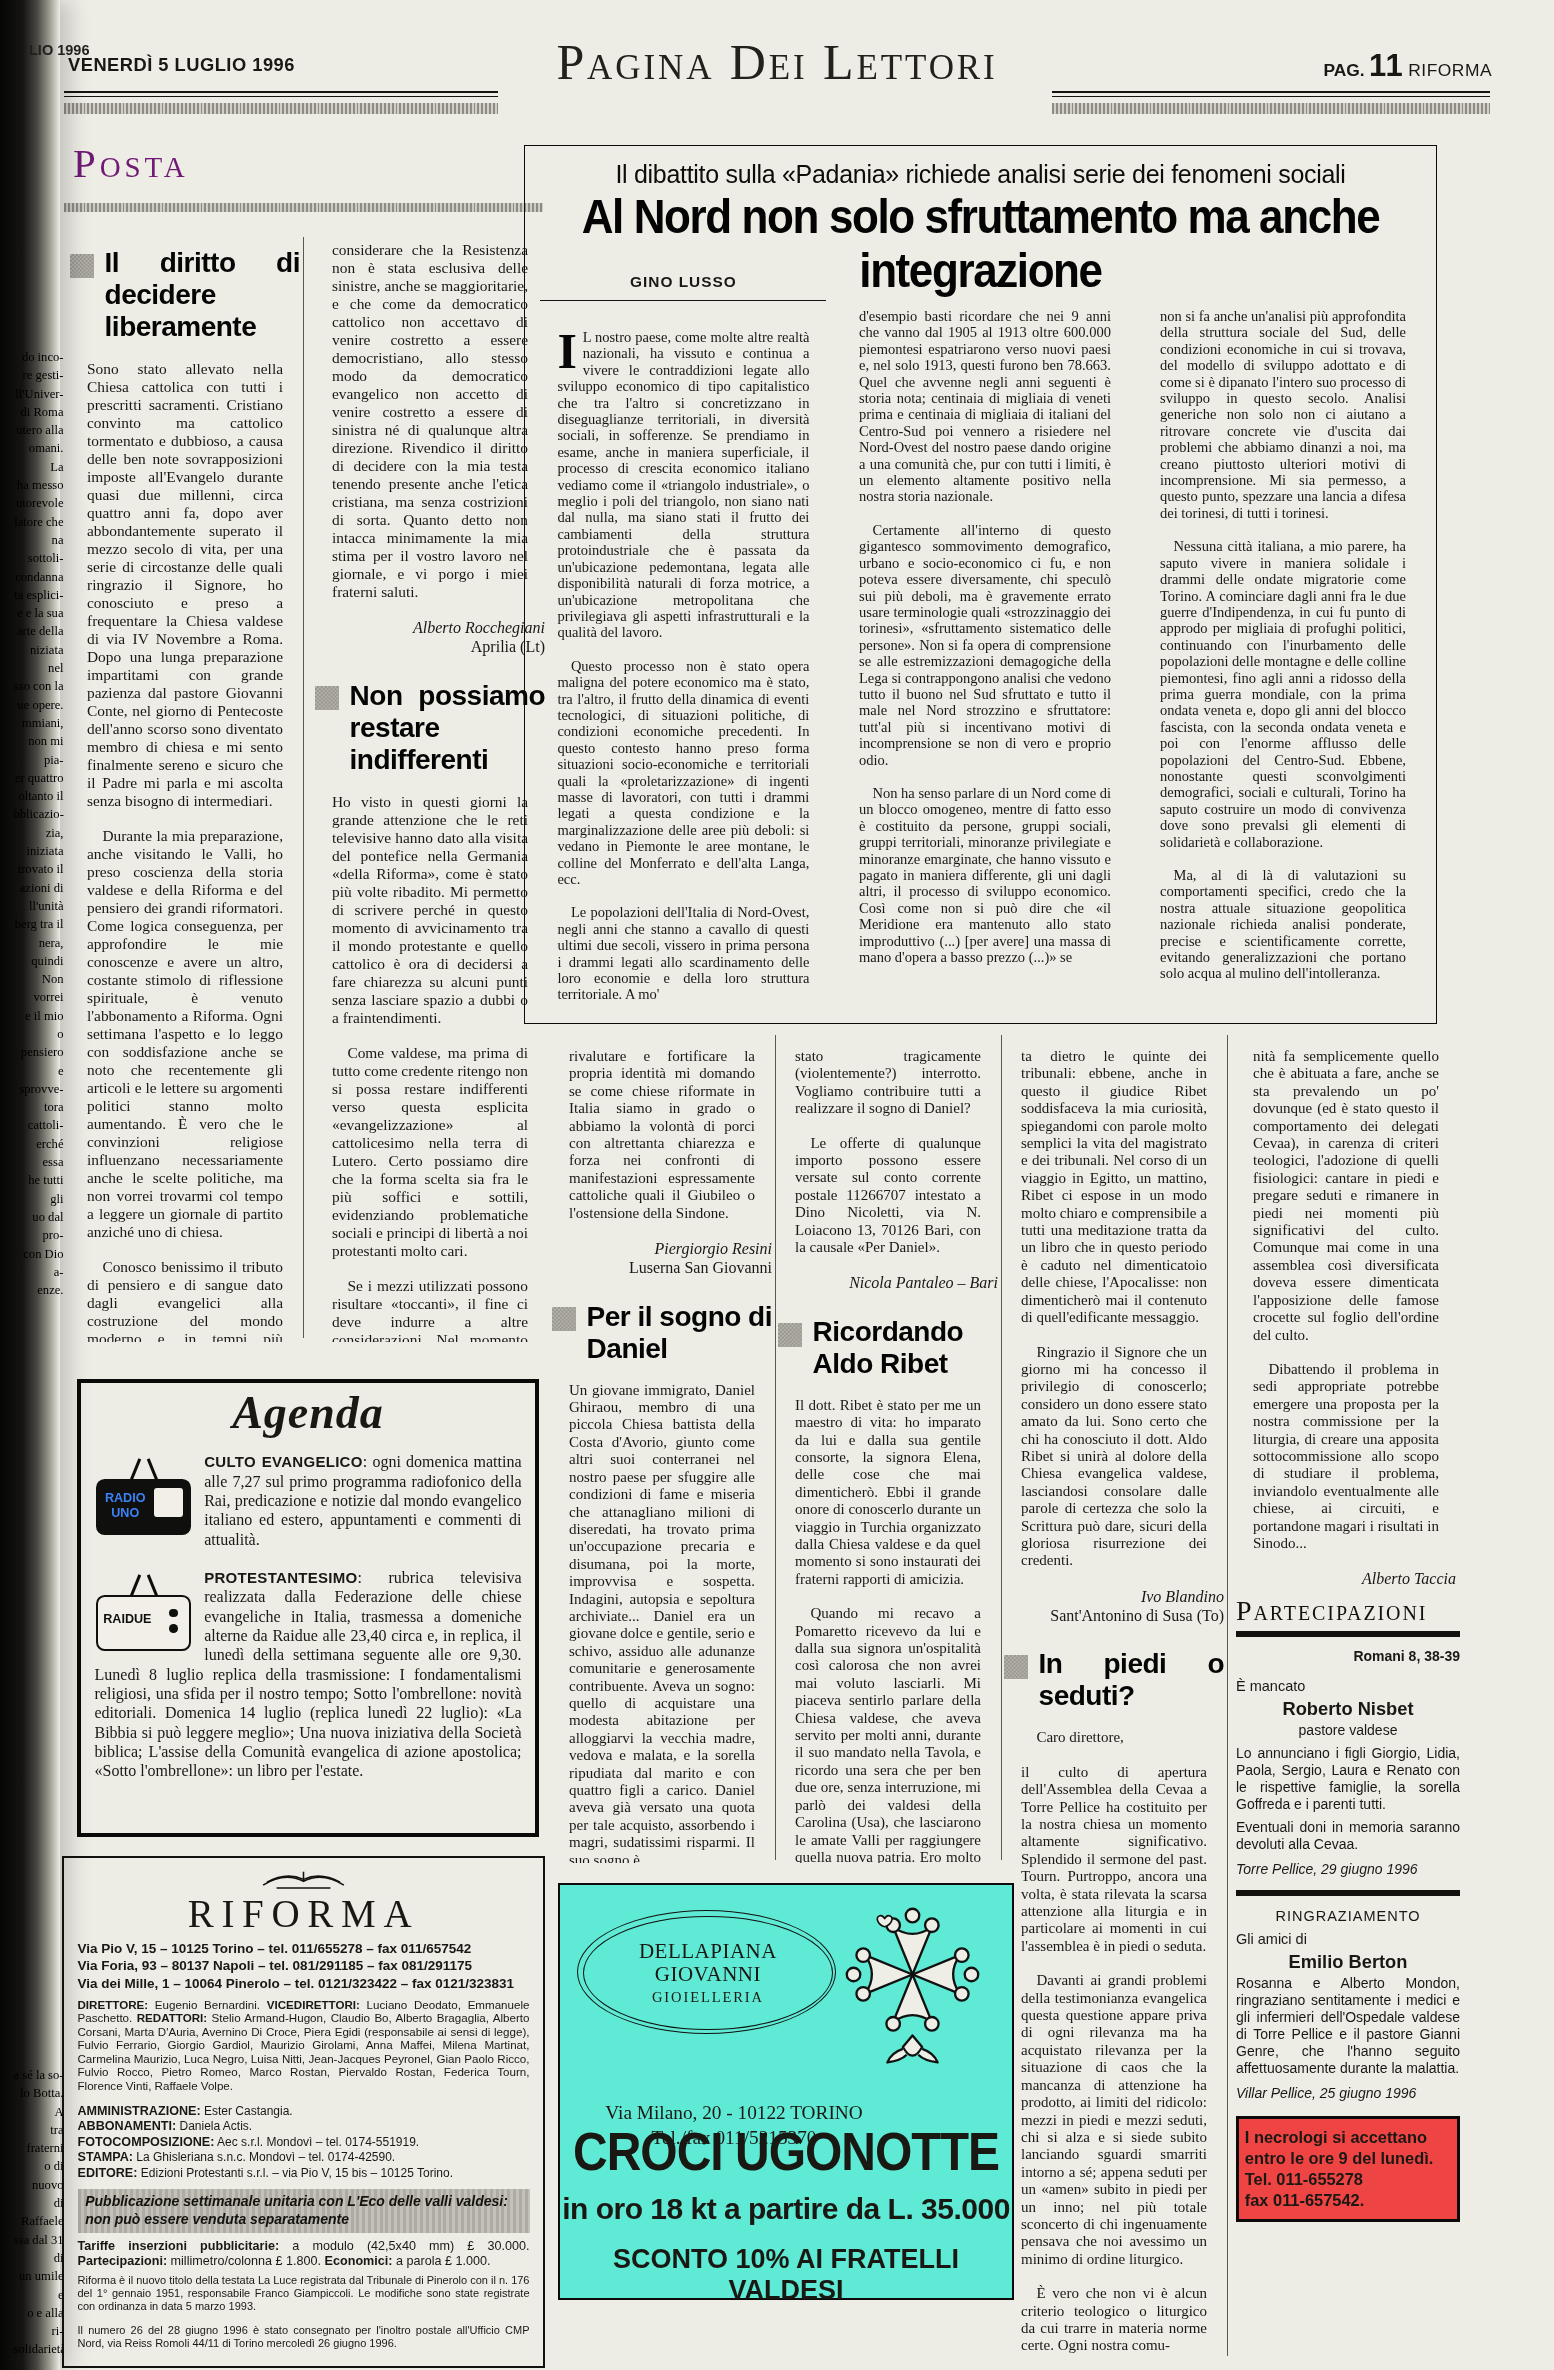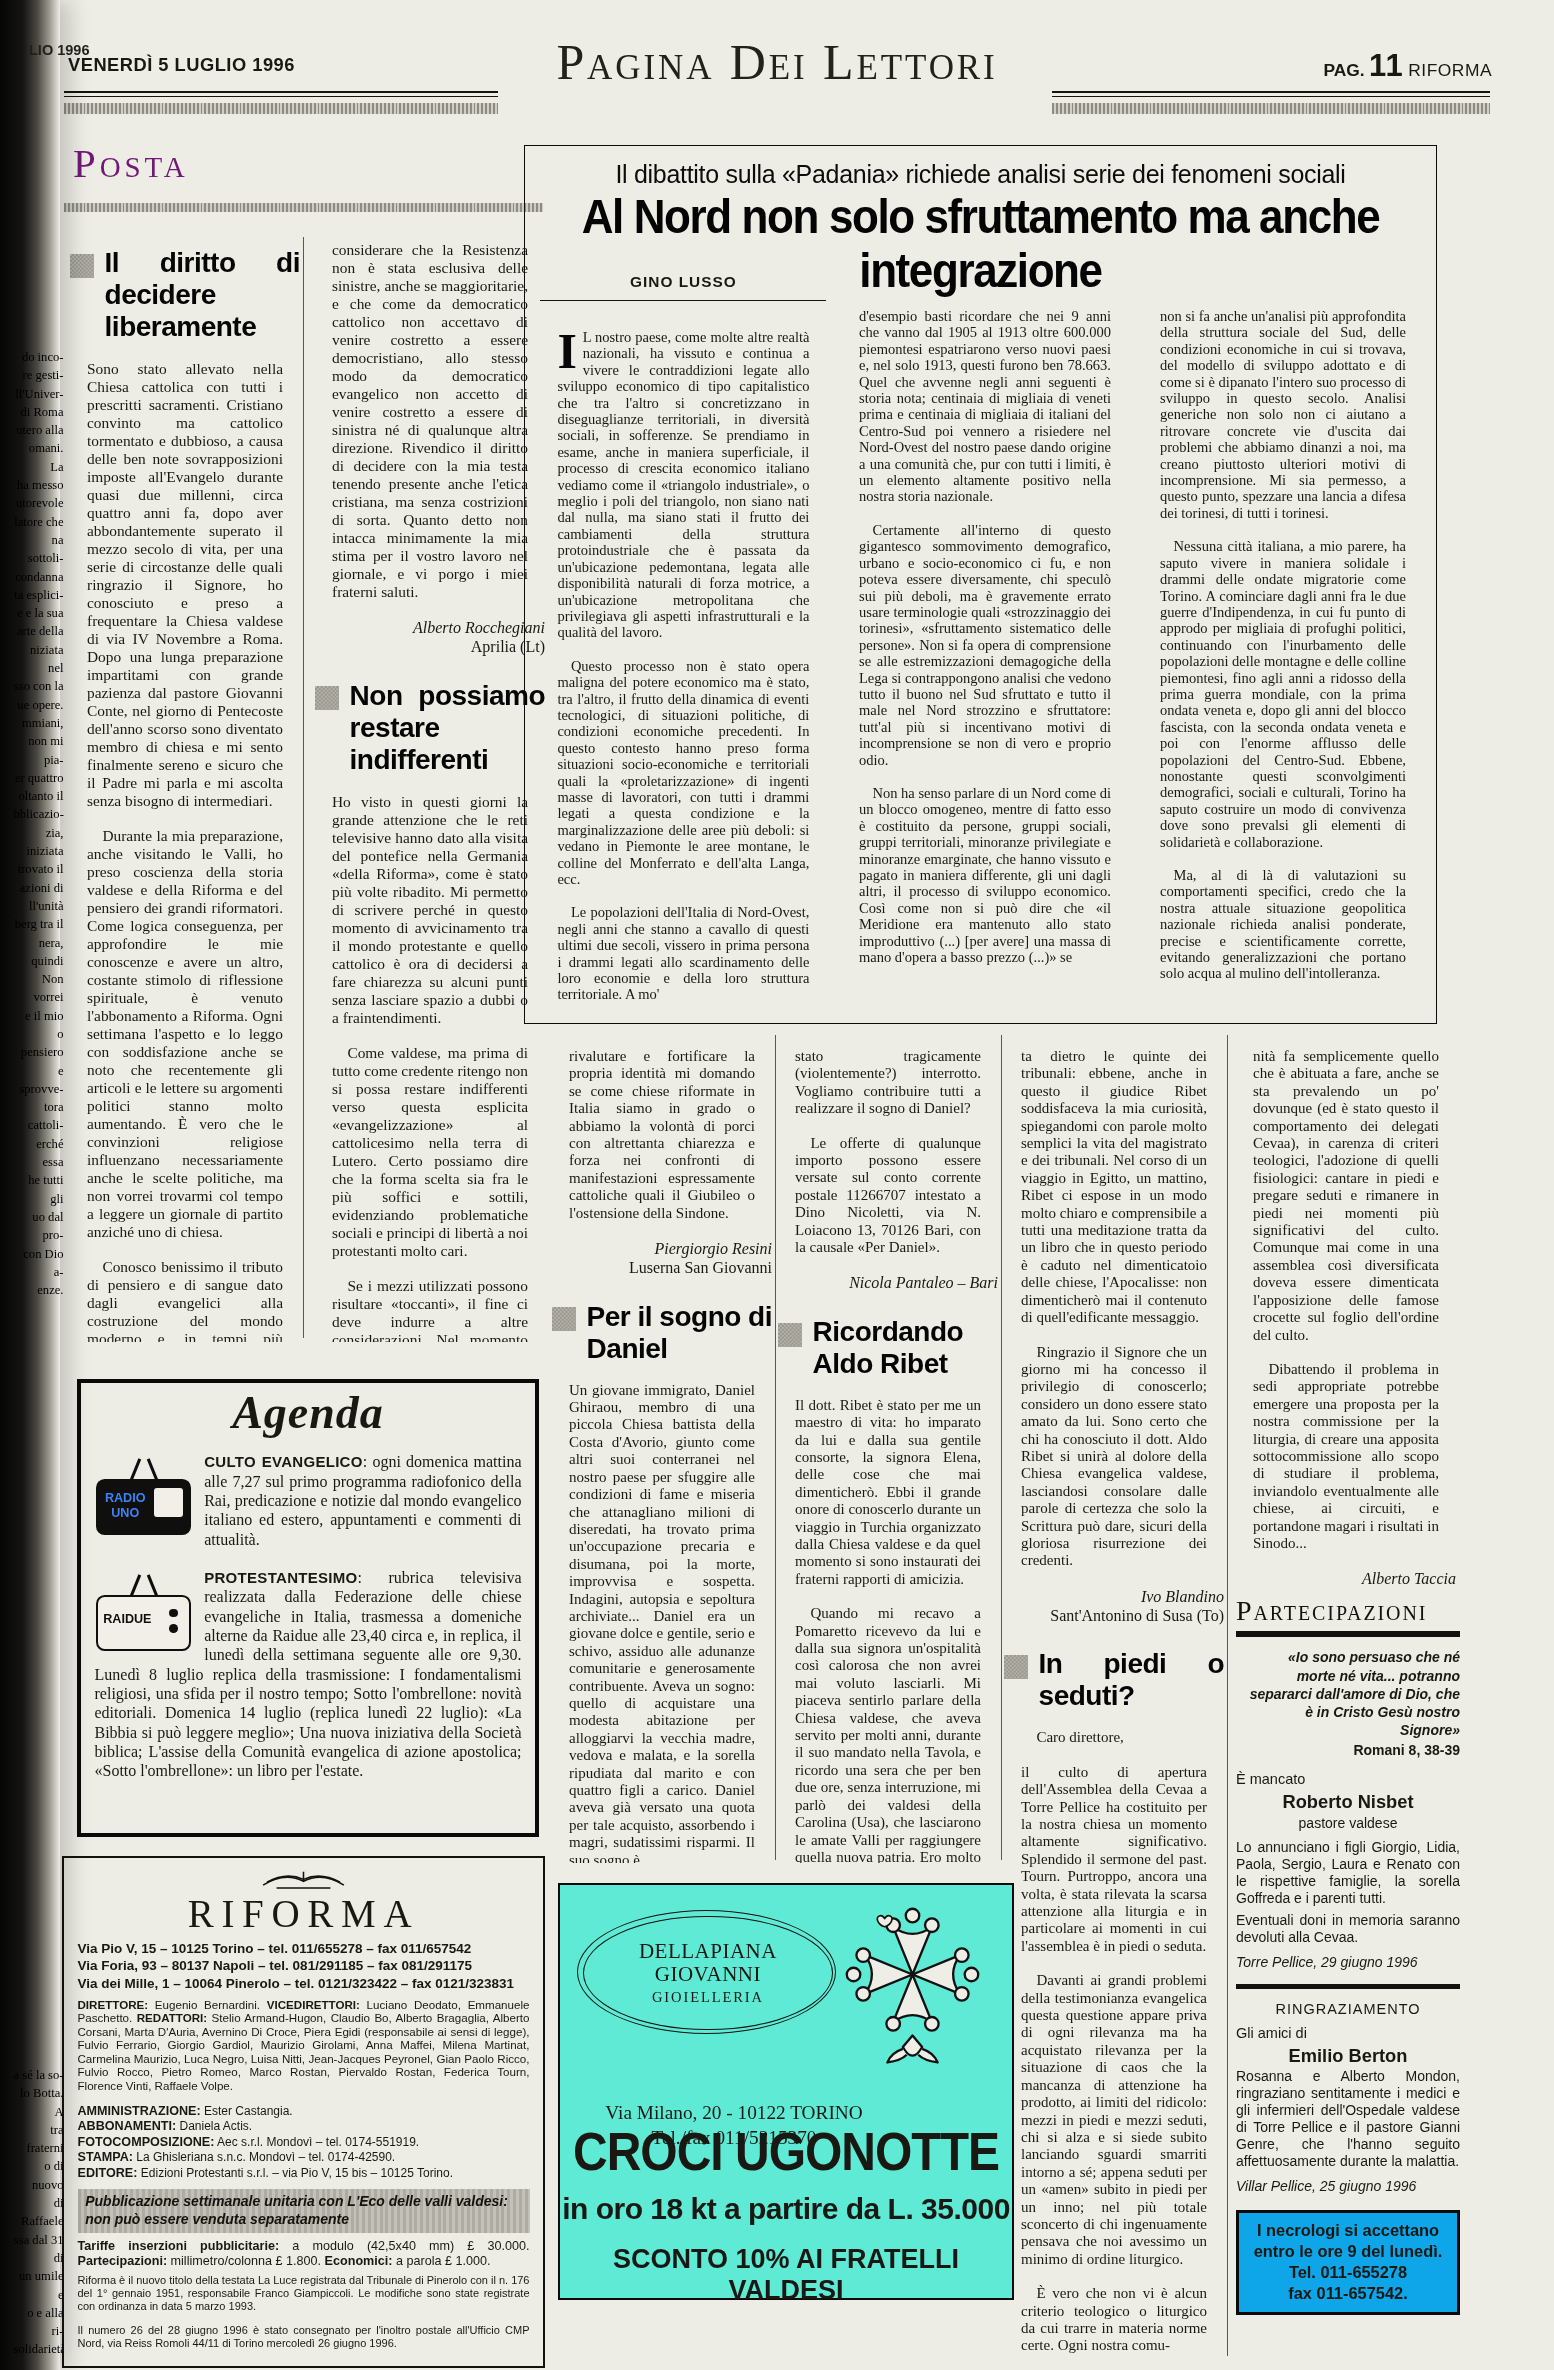--- a/index.html
+++ b/index.html
@@ -106,21 +106,21 @@
   .pa-title{font-family:"Liberation Serif",serif;font-variant:small-caps;font-size:28px;letter-spacing:1.9px;color:#14120e;}
   .pa-bar{height:5.8px;background:#14120e;margin:3.9px 0 11.6px;}
   .pa-quote{font:bold italic 14px/18.3px "Liberation Sans",sans-serif;text-align:right;padding-left:13.5px;}
   .pa-ref{font:bold 14px "Liberation Sans",sans-serif;text-align:right;margin-top:1.9px;}
   .pa-p{font-size:14px;line-height:17px;text-align:justify;margin:0;}
   .pa-mancato{margin-top:13.5px;font-size:14.5px;}
   .pa-nome{text-align:center;font:bold 18.3px "Liberation Sans",sans-serif;margin:3.9px 0 1.9px;}
   .pa-ruolo{text-align:center;font-size:14px;margin-bottom:7.7px;}
   .pa-date{font-style:italic;font-size:14px;margin-top:7.7px;}
   .pa-ringraz{text-align:center;font:14.5px "Liberation Sans",sans-serif;letter-spacing:1px;margin-top:11.6px;}
-  .necro{margin-top:15.4px;border:3.9px solid #0c0b09;background:#0ea5e9;padding:7.7px 5.8px;text-align:center;
+  .necro{margin-top:15.4px;border:3.9px solid #0c0b09;background:#ef4444;padding:7.7px 5.8px;
      font:bold 16.4px/21px "Liberation Sans",sans-serif;}
 </style>
 </head>
 <body>
 
 <div id="page">
 
   <div class="gut-frag" style="top:348px;height:985px;">do inco-
 re gesti-
 ll'Univer-
@@ -389,21 +389,20 @@
       <div>Tel./fax 011/5215370</div>
     </div>
     <div class="ad-big">CROCI UGONOTTE</div>
     <div class="ad-mid">in oro 18 kt a partire da L. 35.000</div>
     <div class="ad-low">SCONTO 10% AI FRATELLI VALDESI</div>
   </div>
 
   <div class="parte">
     <div class="pa-title">Partecipazioni</div>
     <div class="pa-bar"></div>
-    <div class="pa-quote">«Io sono persuaso che né morte né vita... potranno separarci dall'amore di Dio, che è in Cristo Gesù nostro Signore»</div>
     <div class="pa-ref">Romani 8, 38-39</div>
     <div class="pa-mancato">È mancato</div>
     <div class="pa-nome">Roberto Nisbet</div>
     <div class="pa-ruolo">pastore valdese</div>
     <p class="pa-p">Lo annunciano i figli Giorgio, Lidia, Paola, Sergio, Laura e Renato con le rispettive famiglie, la sorella Goffreda e i parenti tutti.</p>
     <p class="pa-p" style="margin-top:5.8px;">Eventuali doni in memoria saranno devoluti alla Cevaa.</p>
     <div class="pa-date">Torre Pellice, 29 giugno 1996</div>
     <div class="pa-bar" style="margin-top:13.5px;"></div>
     <div class="pa-ringraz">RINGRAZIAMENTO</div>
     <div style="font-size:14.5px;margin-top:7.7px;">Gli amici di</div>

